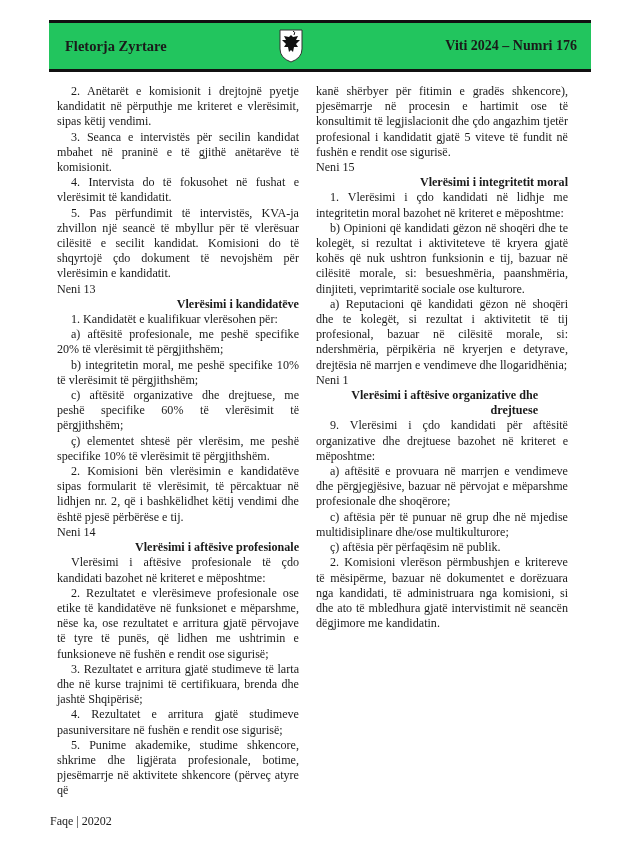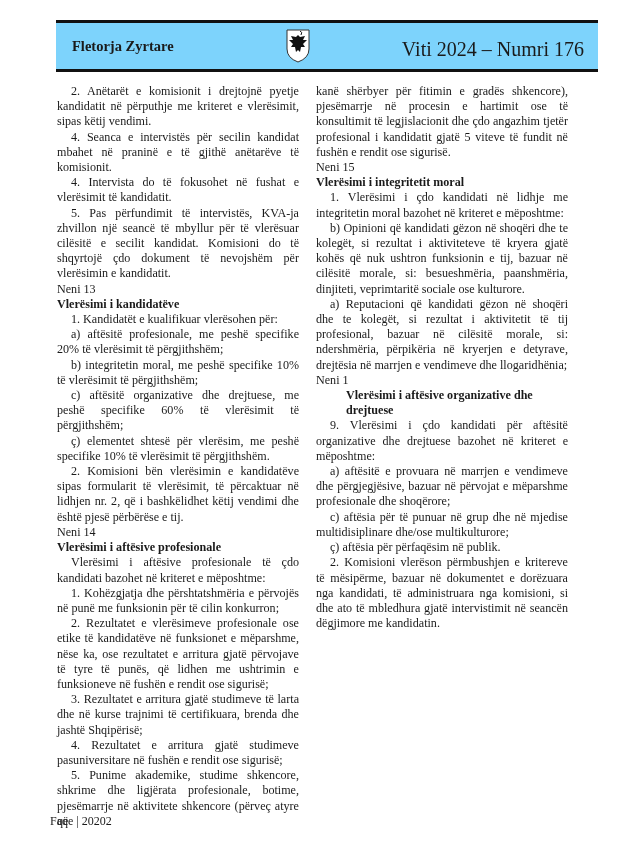--- a/index.html
+++ b/index.html
@@ -3,47 +3,46 @@
 <meta charset="utf-8">
 <style>
   html, body { margin: 0; padding: 0; background: #ffffff; }
   body {
     width: 617px; height: 862px; position: relative; overflow: hidden;
     font-family: "Liberation Serif", "DejaVu Serif", serif;
     color: #1a1a1a;
   }
   .header {
     position: absolute; left: 49px; top: 20px; width: 542px; height: 52px;
-    background: #7dd3fc;
+    background: #22c55e;
     border-top: 3px solid #111;
     border-bottom: 3px solid #111;
     box-sizing: border-box;
-    margin-left: 7px;
   }
   .header .title-left {
     position: absolute; left: 16px; top: 15px;
     font-weight: bold; font-size: 14.5px;
   }
   .header .title-right {
     position: absolute; right: 14px; top: 15px;
-    font-weight: normal; font-size: 20px;
+    font-weight: bold; font-size: 14px;
   }
   .header .emblem {
     position: absolute; left: 229px; top: 4px; width: 26px; height: 36px;
   }
   .col {
     position: absolute; top: 84px; font-size: 12.1px; line-height: 15.2px;
     text-align: justify;
   }
   .col.left { left: 57px; width: 242px; }
   .col.right { left: 316px; width: 252px; }
   .col p { margin: 0; text-indent: 14px; }
   .col p.noind { text-indent: 0; }
   .art-num { text-align: left; margin-top: 19px; text-indent: 0 !important; }
-  .art-title { text-align: left; font-weight: bold; text-indent: 0 !important; margin-bottom: 15px; }
+  .art-title { text-align: right; font-weight: bold; text-indent: 0 !important; margin-bottom: 15px; }
   .footer {
     position: absolute; left: 50px; top: 814px; font-size: 12px;
   }
 </style>
 </head>
 <body>
 
 <div class="header">
   <span class="title-left">Fletorja Zyrtare</span>
   <span class="emblem">
@@ -51,37 +50,36 @@
       <path d="M2 3 L24 3 L24 22 Q24 31 13 35 Q2 31 2 22 Z" fill="#ffffff" stroke="#333" stroke-width="1"></path>
       <path d="M13 8 L15 10 L20 9 L18 13 L22 13 L18 17 L20 20 L16 20 L15 25 L13 23 L11 25 L10 20 L6 20 L8 17 L4 13 L8 13 L6 9 L11 10 Z" fill="#111"></path>
       <path d="M15 4 q3 1 1 4" stroke="#111" fill="none" stroke-width="1"></path>
     </svg>
   </span>
   <span class="title-right">Viti 2024 – Numri 176</span>
 </div>
 
 <div class="col left">
   <p>2. Anëtarët e komisionit i drejtojnë pyetje kandidatit në përputhje me kriteret e vlerësimit, sipas këtij vendimi.</p>
-  <p>4. Seanca e intervistës për secilin kandidat mbahet në praninë e të gjithë anëtarëve të komisionit.</p>
+  <p>3. Seanca e intervistës për secilin kandidat mbahet në praninë e të gjithë anëtarëve të komisionit.</p>
   <p>4. Intervista do të fokusohet në fushat e vlerësimit të kandidatit.</p>
   <p>5. Pas përfundimit të intervistës, KVA-ja zhvillon një seancë të mbyllur për të vlerësuar cilësitë e secilit kandidat. Komisioni do të shqyrtojë çdo dokument të nevojshëm për vlerësimin e kandidatit.</p>
 
   <p class="art-num">Neni 13</p>
   <p class="art-title">Vlerësimi i kandidatëve</p>
   <p>1. Kandidatët e kualifikuar vlerësohen për:</p>
   <p>a) aftësitë profesionale, me peshë specifike 20% të vlerësimit të përgjithshëm;</p>
   <p>b) integritetin moral, me peshë specifike 10% të vlerësimit të përgjithshëm;</p>
   <p>c) aftësitë organizative dhe drejtuese, me peshë specifike 60% të vlerësimit të përgjithshëm;</p>
   <p>ç) elementet shtesë për vlerësim, me peshë specifike 10% të vlerësimit të përgjithshëm.</p>
   <p>2. Komisioni bën vlerësimin e kandidatëve sipas formularit të vlerësimit, të përcaktuar në lidhjen nr. 2, që i bashkëlidhet këtij vendimi dhe është pjesë përbërëse e tij.</p>
 
   <p class="art-num">Neni 14</p>
   <p class="art-title">Vlerësimi i aftësive profesionale</p>
   <p>Vlerësimi i aftësive profesionale të çdo kandidati bazohet në kriteret e mëposhtme:</p>
-  <p>1. Kohëzgjatja dhe përshtatshmëria e përvojës në punë me funksionin për të cilin konkurron;</p>
   <p>2. Rezultatet e vlerësimeve profesionale ose etike të kandidatëve në funksionet e mëparshme, nëse ka, ose rezultatet e arritura gjatë përvojave të tyre të punës, që lidhen me ushtrimin e funksioneve në fushën e rendit ose sigurisë;</p>
   <p>3. Rezultatet e arritura gjatë studimeve të larta dhe në kurse trajnimi të certifikuara, brenda dhe jashtë Shqipërisë;</p>
   <p>4. Rezultatet e arritura gjatë studimeve pasuniversitare në fushën e rendit ose sigurisë;</p>
   <p>5. Punime akademike, studime shkencore, shkrime dhe ligjërata profesionale, botime, pjesëmarrje në aktivitete shkencore (përveç atyre që</p>
 </div>
 
 <div class="col right">
   <p class="noind">kanë shërbyer për fitimin e gradës shkencore), pjesëmarrje në procesin e hartimit ose të konsultimit të legjislacionit dhe çdo angazhim tjetër profesional i kandidatit gjatë 5 viteve të fundit në fushën e rendit ose sigurisë.</p>
 
   <p class="art-num">Neni 15</p>

